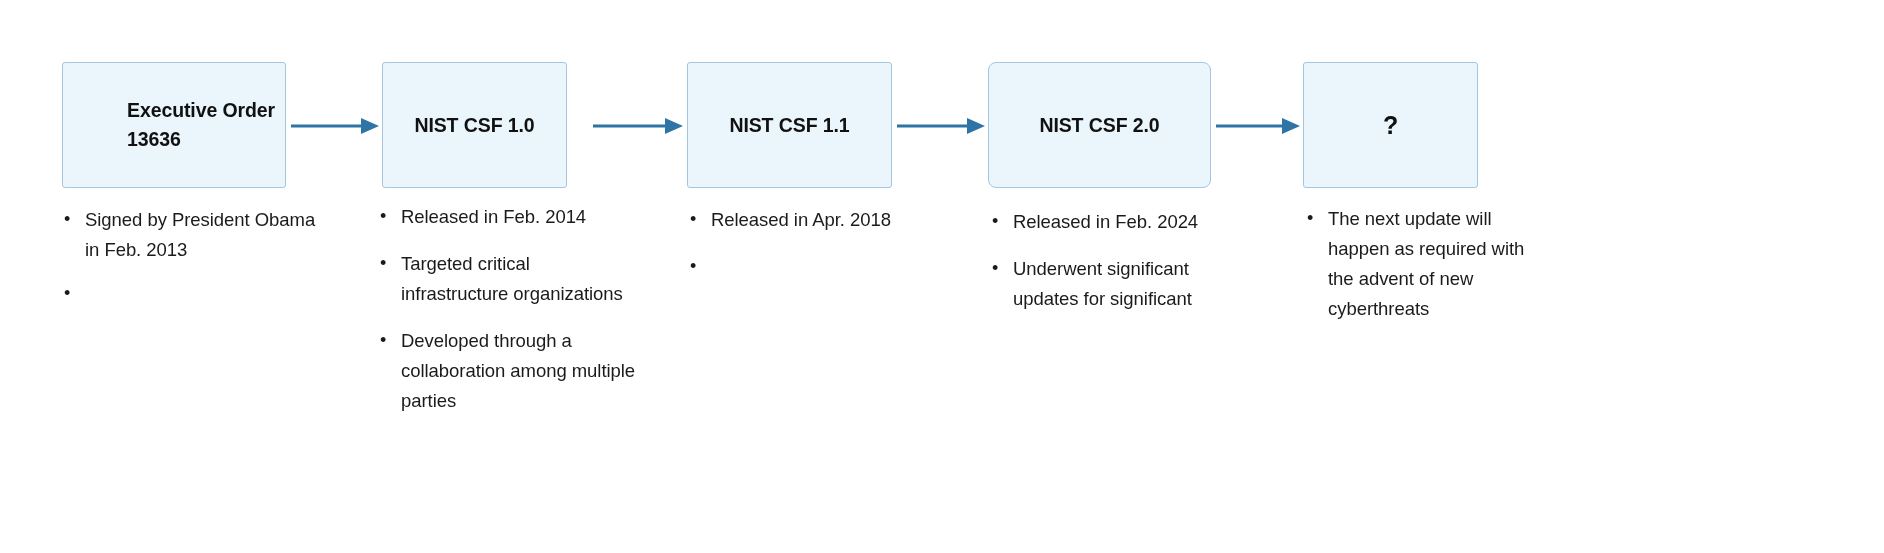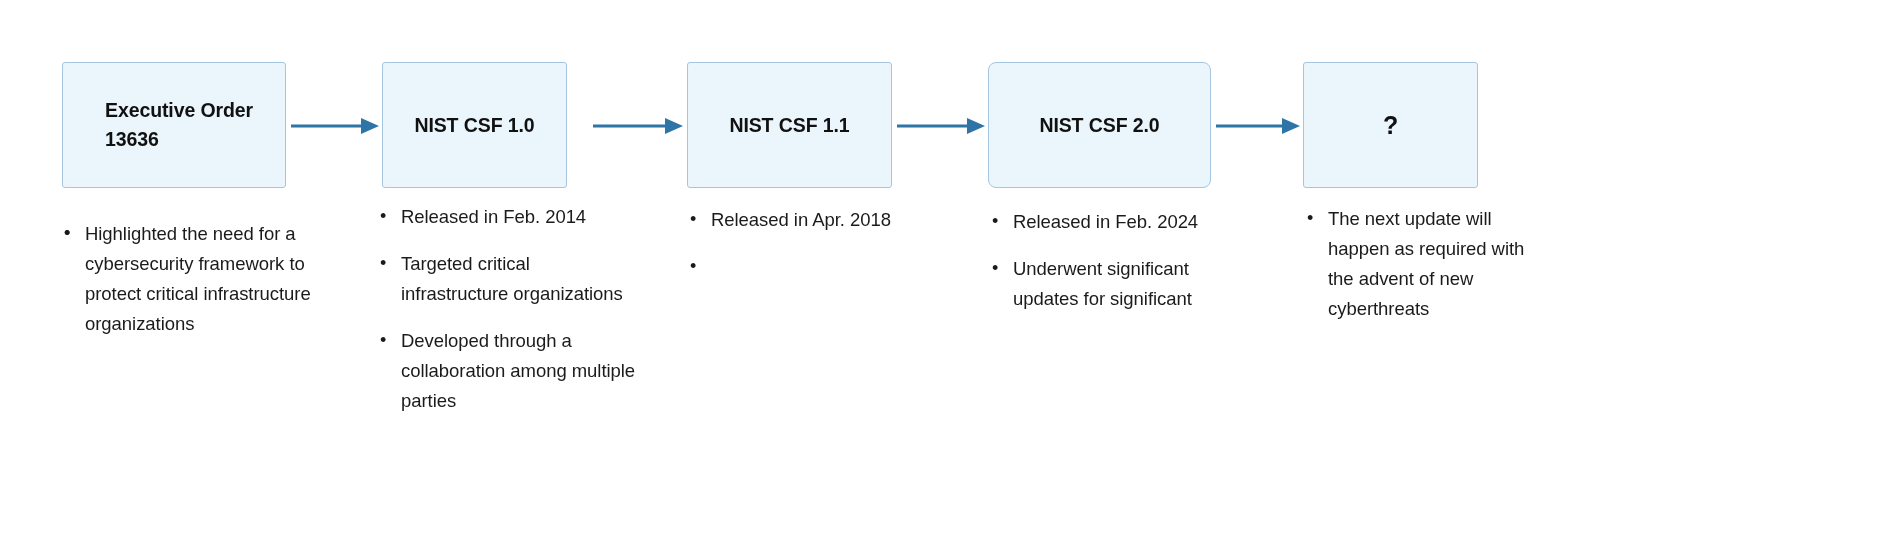--- a/index.html
+++ b/index.html
@@ -57,21 +57,21 @@
     text-align: center;
   }
 
   
   .box-0 { left: 62px;   width: 224px; }
   .box-1 { left: 382px;  width: 185px; }
   .box-2 { left: 687px;  width: 205px; }
   .box-3 { left: 988px;  width: 223px; border-radius: 8px; }
   .box-4 { left: 1303px; width: 175px; }
 
-  .box-0 .node-label { padding-left: 42px; width: 100%; }
+  .box-0 .node-label { padding-left: 64px; width: 100%; }
   .box-1 .node-label,
   .box-2 .node-label,
   .box-3 .node-label { width: 100%; text-align: center; }
 
   
   .arrow {
     position: absolute;
     top: 114px;
     height: 24px;
   }
@@ -176,22 +176,22 @@
     </div>
 
     <div class="node-box box-4">
       <div class="node-label qmark">?</div>
     </div>
 
   </div>
 
   <div class="bullet-col col-0">
     <ul class="bullets">
+      <li><span class="dot">•</span><span>Signed by President Obama in Feb. 2013</span></li>
       <li><span class="dot">•</span></li>
-      <li><span class="dot">•</span><span>Highlighted the need for a cybersecurity framework to protect critical infrastructure organizations</span></li>
     </ul>
   </div>
 
   <div class="bullet-col col-1">
     <ul class="bullets">
       <li><span class="dot">•</span><span>Released in Feb. 2014</span></li>
       <li><span class="dot">•</span><span>Targeted critical infrastructure organizations</span></li>
       <li><span class="dot">•</span><span>Developed through a collaboration among multiple parties</span></li>
     </ul>
   </div>

